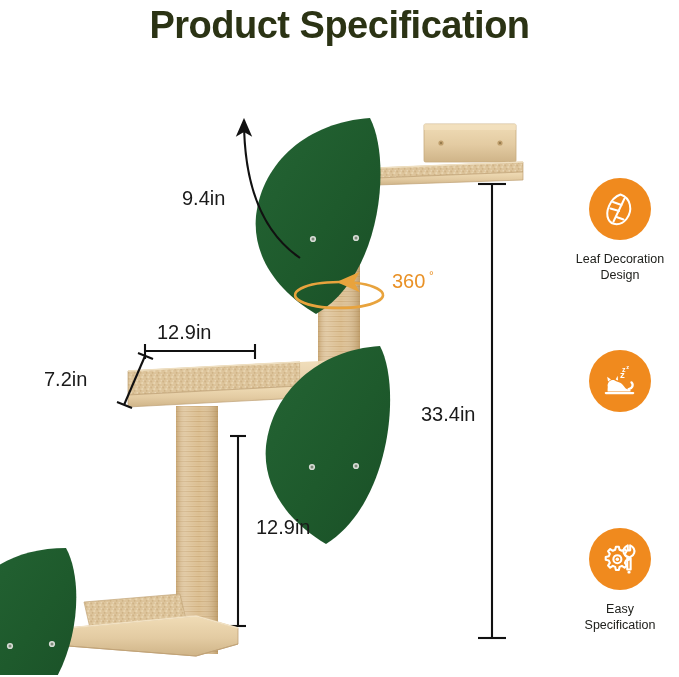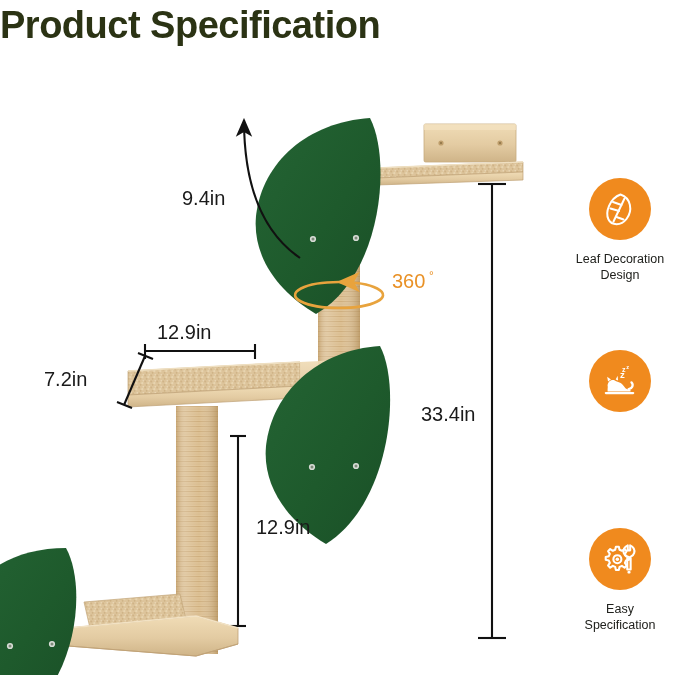--- a/index.html
+++ b/index.html
@@ -15,21 +15,21 @@
     font-family: "Liberation Sans", sans-serif;
     -webkit-font-smoothing: antialiased;
   }
 
   
   #page-title {
     position: absolute;
     top: 2px;
     left: 0;
     width: 679px;
-    text-align: left;
+    text-align: center;
     font-size: 38px;
     font-weight: 700;
     letter-spacing: -0.5px;
     color: #2b3314;
     line-height: 46px;
     white-space: nowrap;
   }
 
   
   #diagram {

